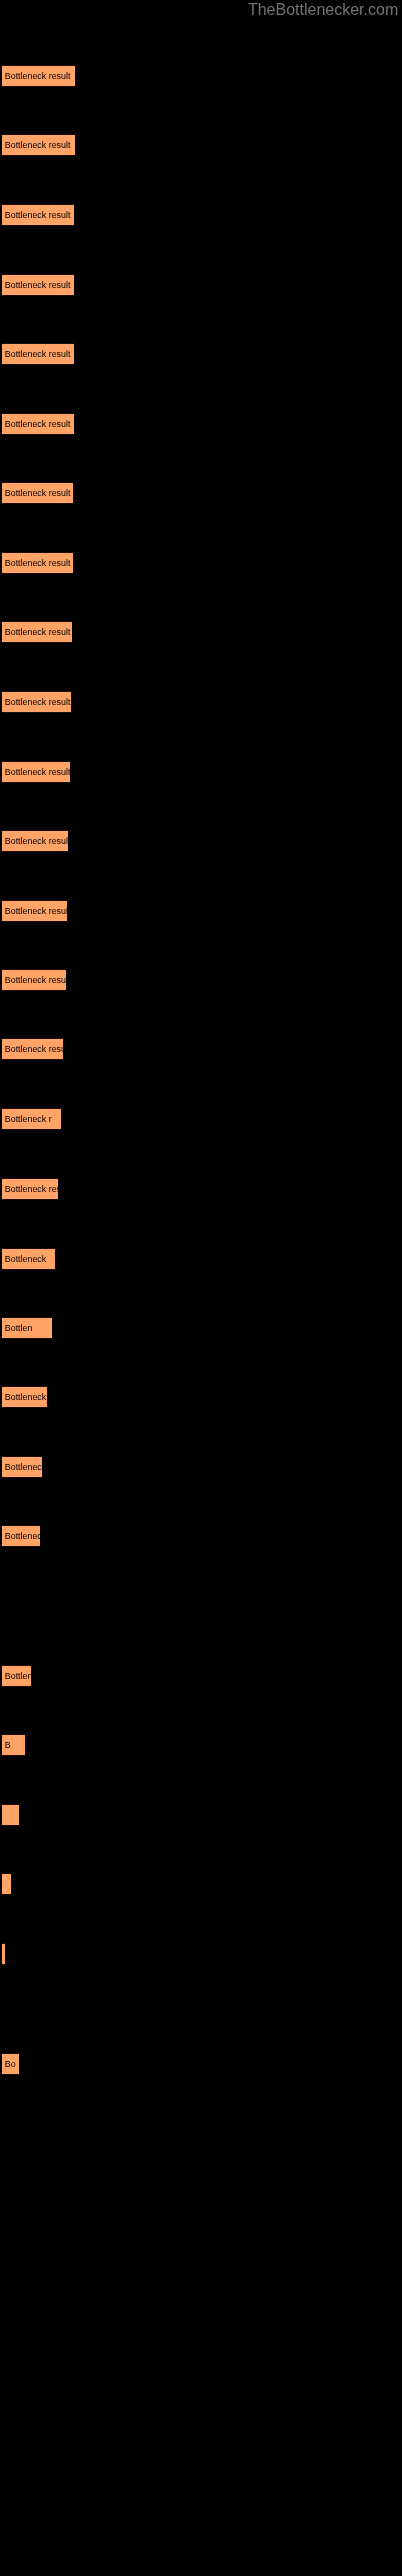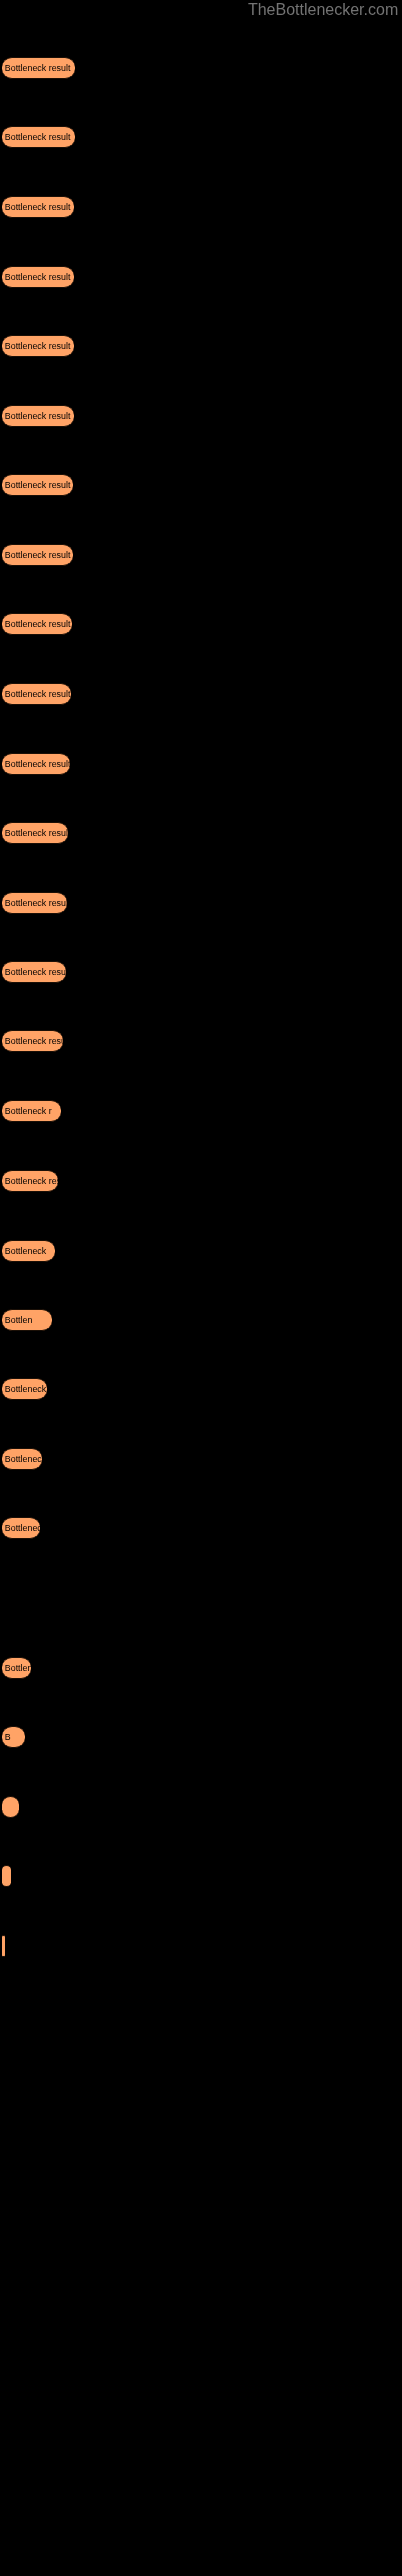--- a/index.html
+++ b/index.html
@@ -41,28 +41,27 @@
     height: 2576px;
   }
   .bar-row {
     position: absolute;
     left: 0px;
     width: 403px;
   }
   .bar {
     position: absolute;
     left: 1.6px;
-    top: 8px;
+    top: 16px;
     background: #ffa366;
     border-top: 0.8px solid #1a0f06;
     border-bottom: 0.8px solid #1a0f06;
     box-sizing: border-box;
     overflow: hidden;
     white-space: nowrap;
-    border-radius: 10px;
   }
   .bar-label {
     position: absolute;
     left: 3.2px;
     top: 50%;
     transform: translateY(-50%);
     font-family: "Liberation Sans", sans-serif;
     font-size: 8.9px;
     line-height: 10.5px;
     color: #000000;
@@ -203,16 +202,21 @@
       </div>
       <div class="bar-row" style="top: 1857px; height: 22px;">
         <div class="bar" title="Bottleneck result" style="width: 9.7px; height: 22px; background: rgb(255, 163, 102); border-top-color: rgb(26, 15, 6); border-bottom-color: rgb(26, 15, 6);"></div>
       </div>
       <div class="bar-row" style="top: 1927px; height: 22px;">
         <div class="bar" title="Bottleneck result" style="width: 3.2px; height: 22px; background: rgb(255, 163, 102); border-top-color: rgb(26, 15, 6); border-bottom-color: rgb(26, 15, 6);"></div>
       </div>
       <div class="bar-row" style="top: 1996px; height: 22px;">
         <div class="bar" title="Bottleneck result" style="width: 0px; height: 22px; background: rgb(255, 163, 102); border-top-color: rgb(26, 15, 6); border-bottom-color: rgb(26, 15, 6);"></div>
       </div>
+      <div class="bar-row" style="top: 2037px; height: 22px;">
+        <div class="bar" title="Bottleneck result" style="width: 17.7px; height: 22px; background: rgb(255, 163, 102); border-top-color: rgb(26, 15, 6); border-bottom-color: rgb(26, 15, 6);">
+          <span class="bar-label" style="color: rgb(0, 0, 0);">Bo</span>
+        </div>
+      </div>
     </div>
 
 </div>
 
 
 </body></html>

